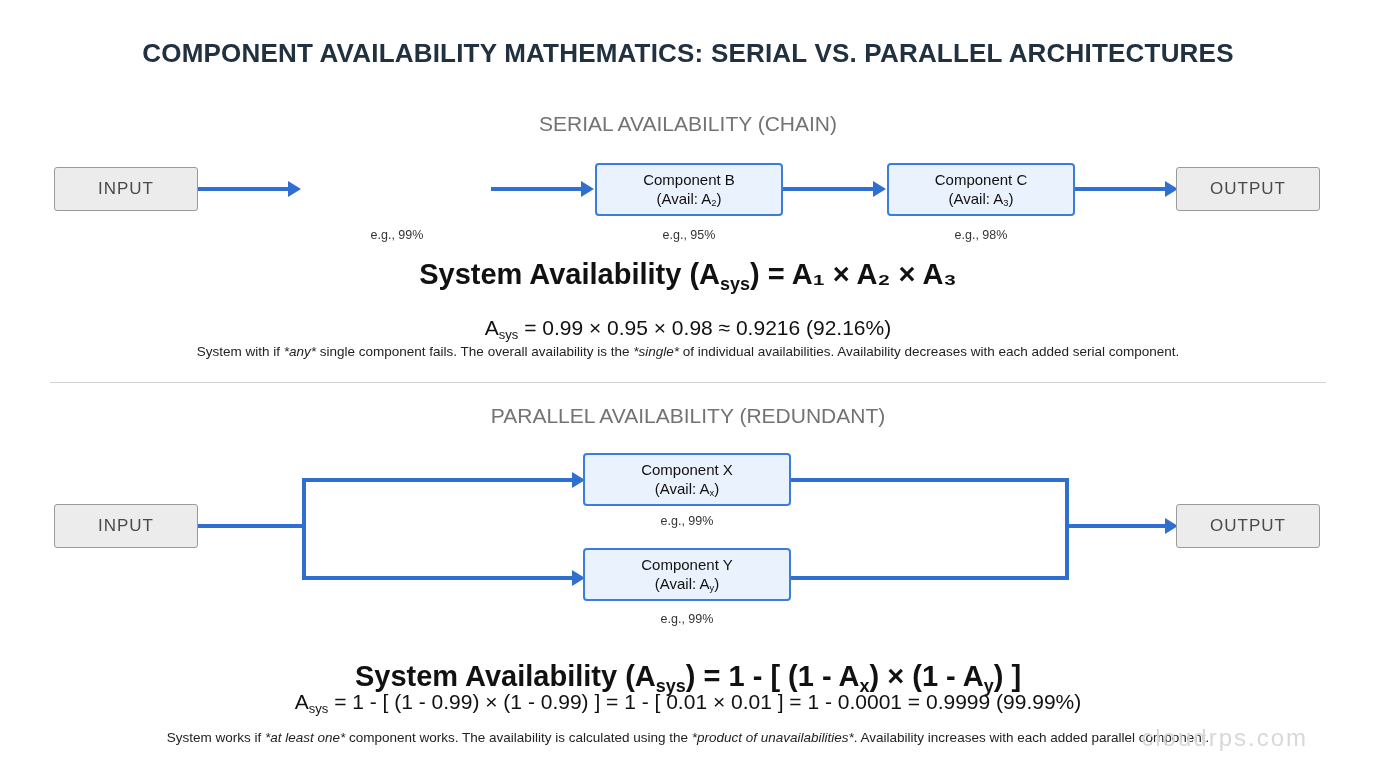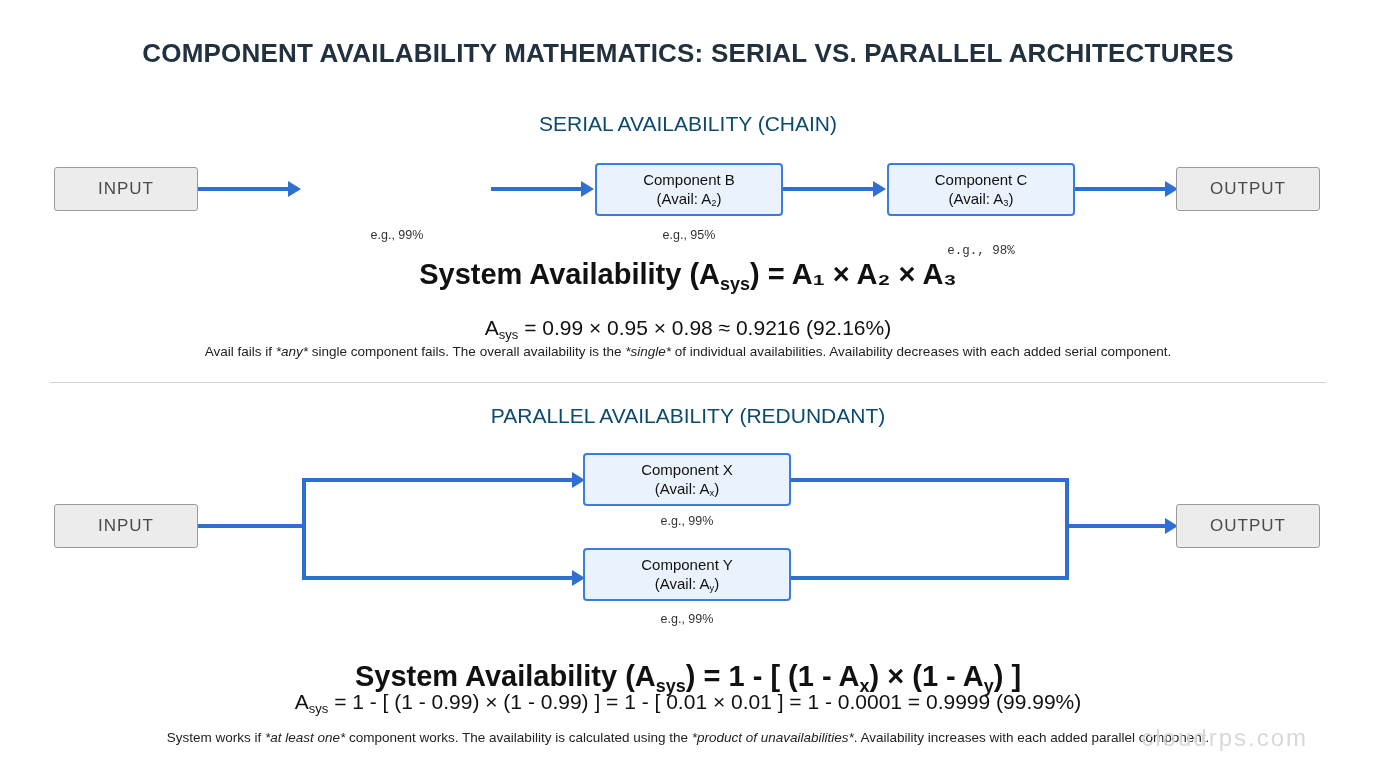--- a/index.html
+++ b/index.html
@@ -33,21 +33,21 @@
     color: #22313f;
     letter-spacing: 0.2px;
   }
 
   
   .section-heading {
     position: absolute;
     width: 1376px;
     text-align: center;
     font-size: 21px;
-    color: #0c4a6e;
+    color: #737373;
   }
   #serial-heading { top: 112px; }
   #parallel-heading { top: 404px; }
 
   
   .divider {
     position: absolute;
     left: 50px;
     top: 382px;
     width: 1276px;
@@ -188,35 +188,35 @@
   </div>
   <div class="caption" style="left:595px; top:228px; width:188px;">e.g., 95%</div>
 
   <div class="arrow-line" style="left:783px; top:187px; width:92px;"></div>
   <div class="arrow-head" style="left:873px; top:181px;"></div>
 
   <div class="component" style="left:887px; top:163px; width:188px; height:53px;">
     <div>Component C</div>
     <div class="line2"><span>(Avail: A</span><sub>3</sub><span>)</span></div>
   </div>
-  <div class="caption" style="left:887px; top:244px; width:188px;font-family:Liberation Mono, monospace;">e.g., 98%</div>
+  <div class="caption" style="left:887px; top:228px; width:188px;">e.g., 98%</div>
 
   <div class="arrow-line" style="left:1075px; top:187px; width:92px;"></div>
   <div class="arrow-head" style="left:1165px; top:181px;"></div>
 
   <div class="terminal" style="left:1176px; top:167px; width:144px; height:44px;">OUTPUT</div>
 
   <div class="formula-main" style="top:258px;text-align:center;">
     <span>System Availability (A</span><sub>sys</sub><span>) = A₁ × A₂ × A₃</span>
   </div>
   <div class="formula-sub" style="top:316px;">
     <span>A</span><sub>sys</sub><span> = 0.99 × 0.95 × 0.98 ≈ 0.9216 (92.16%)</span>
   </div>
   <div class="note" style="top:344px;">
-    <span>Avail fails if </span><em>*any*</em><span> single component fails. The overall availability is the </span><em>*single*</em><span> of individual availabilities. Availability decreases with each added serial component.</span>
+    <span>System with if </span><em>*any*</em><span> single component fails. The overall availability is the </span><em>*single*</em><span> of individual availabilities. Availability decreases with each added serial component.</span>
   </div>
 
   <div class="divider"></div>
 
   <div class="section-heading" id="parallel-heading">PARALLEL AVAILABILITY (REDUNDANT)</div>
 
   <div class="terminal" style="left:54px; top:504px; width:144px; height:44px;">INPUT</div>
 
   <div class="conn-h" style="left:198px; top:524px; width:108px;"></div>
 

